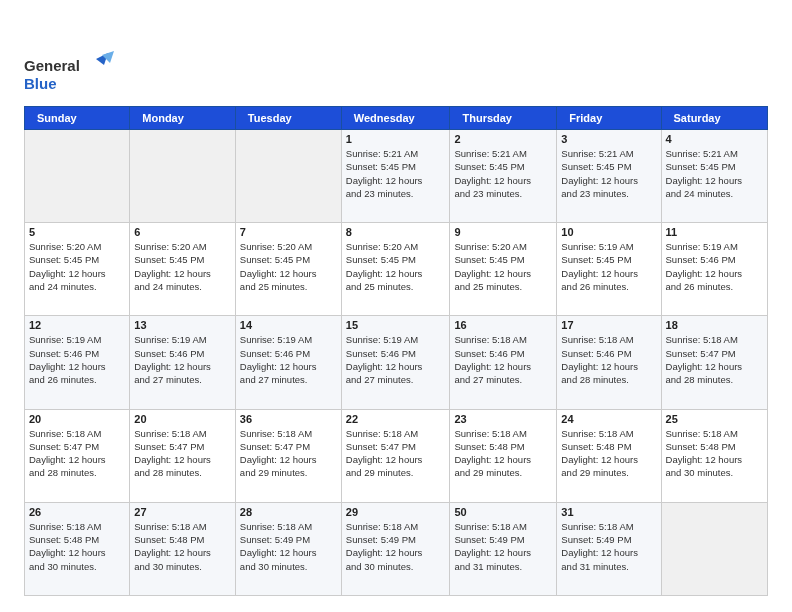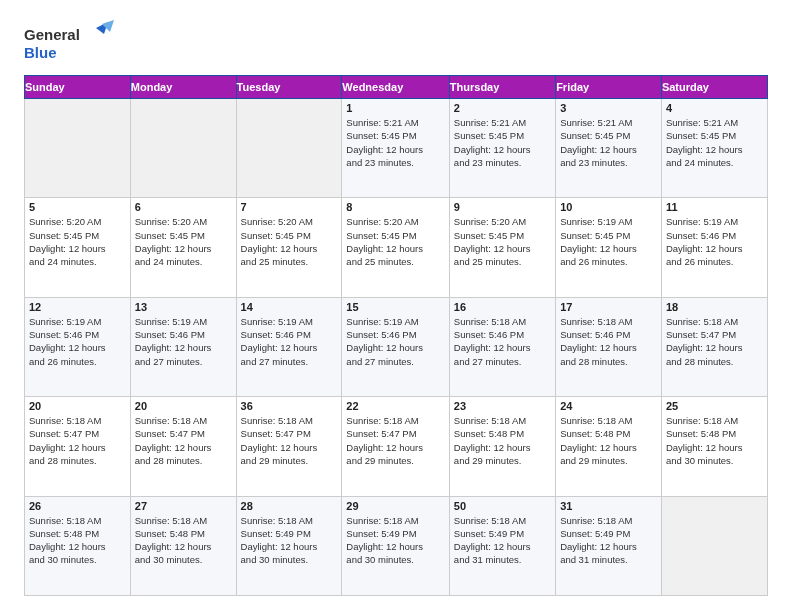--- a/index.html
+++ b/index.html
@@ -36,23 +36,23 @@
       font-size: 14px;
       color: #444;
     }
     .calendar {
       width: 100%;
       border-collapse: collapse;
       flex: 1;
       font-size: 10px;
     }
     .calendar thead th {
-      background-color: #a21caf;
+      background-color: #1d4ed8;
       color: #fff;
-      padding: 5px 0;
+      padding: 5px 12px;
       text-align: left;
       font-size: 11px;
       font-weight: bold;
       border: 1px solid #1a4fa0;
     }
     .calendar tbody td {
       border: 1px solid #ccc;
       vertical-align: top;
       padding: 3px 4px;
       width: 113px;
@@ -77,20 +77,21 @@
       color: #333;
       line-height: 1.4;
     }
     .empty-cell {
       background: #f0f0f0 !important;
     }
     .logo-wrapper {
       display: flex;
       align-items: center;
       gap: 4px;
+      margin-top: 31px;
     }
   </style>
 </head>
 <body>
 
 <div class="page">
   <div class="header">
     <div class="logo-wrapper">
   <svg width="90" height="45" viewBox="0 0 90 45" xmlns="http://www.w3.org/2000/svg">
     <text x="0" y="20" font-size="15" font-weight="bold" fill="#333" font-family="Arial">General</text>

